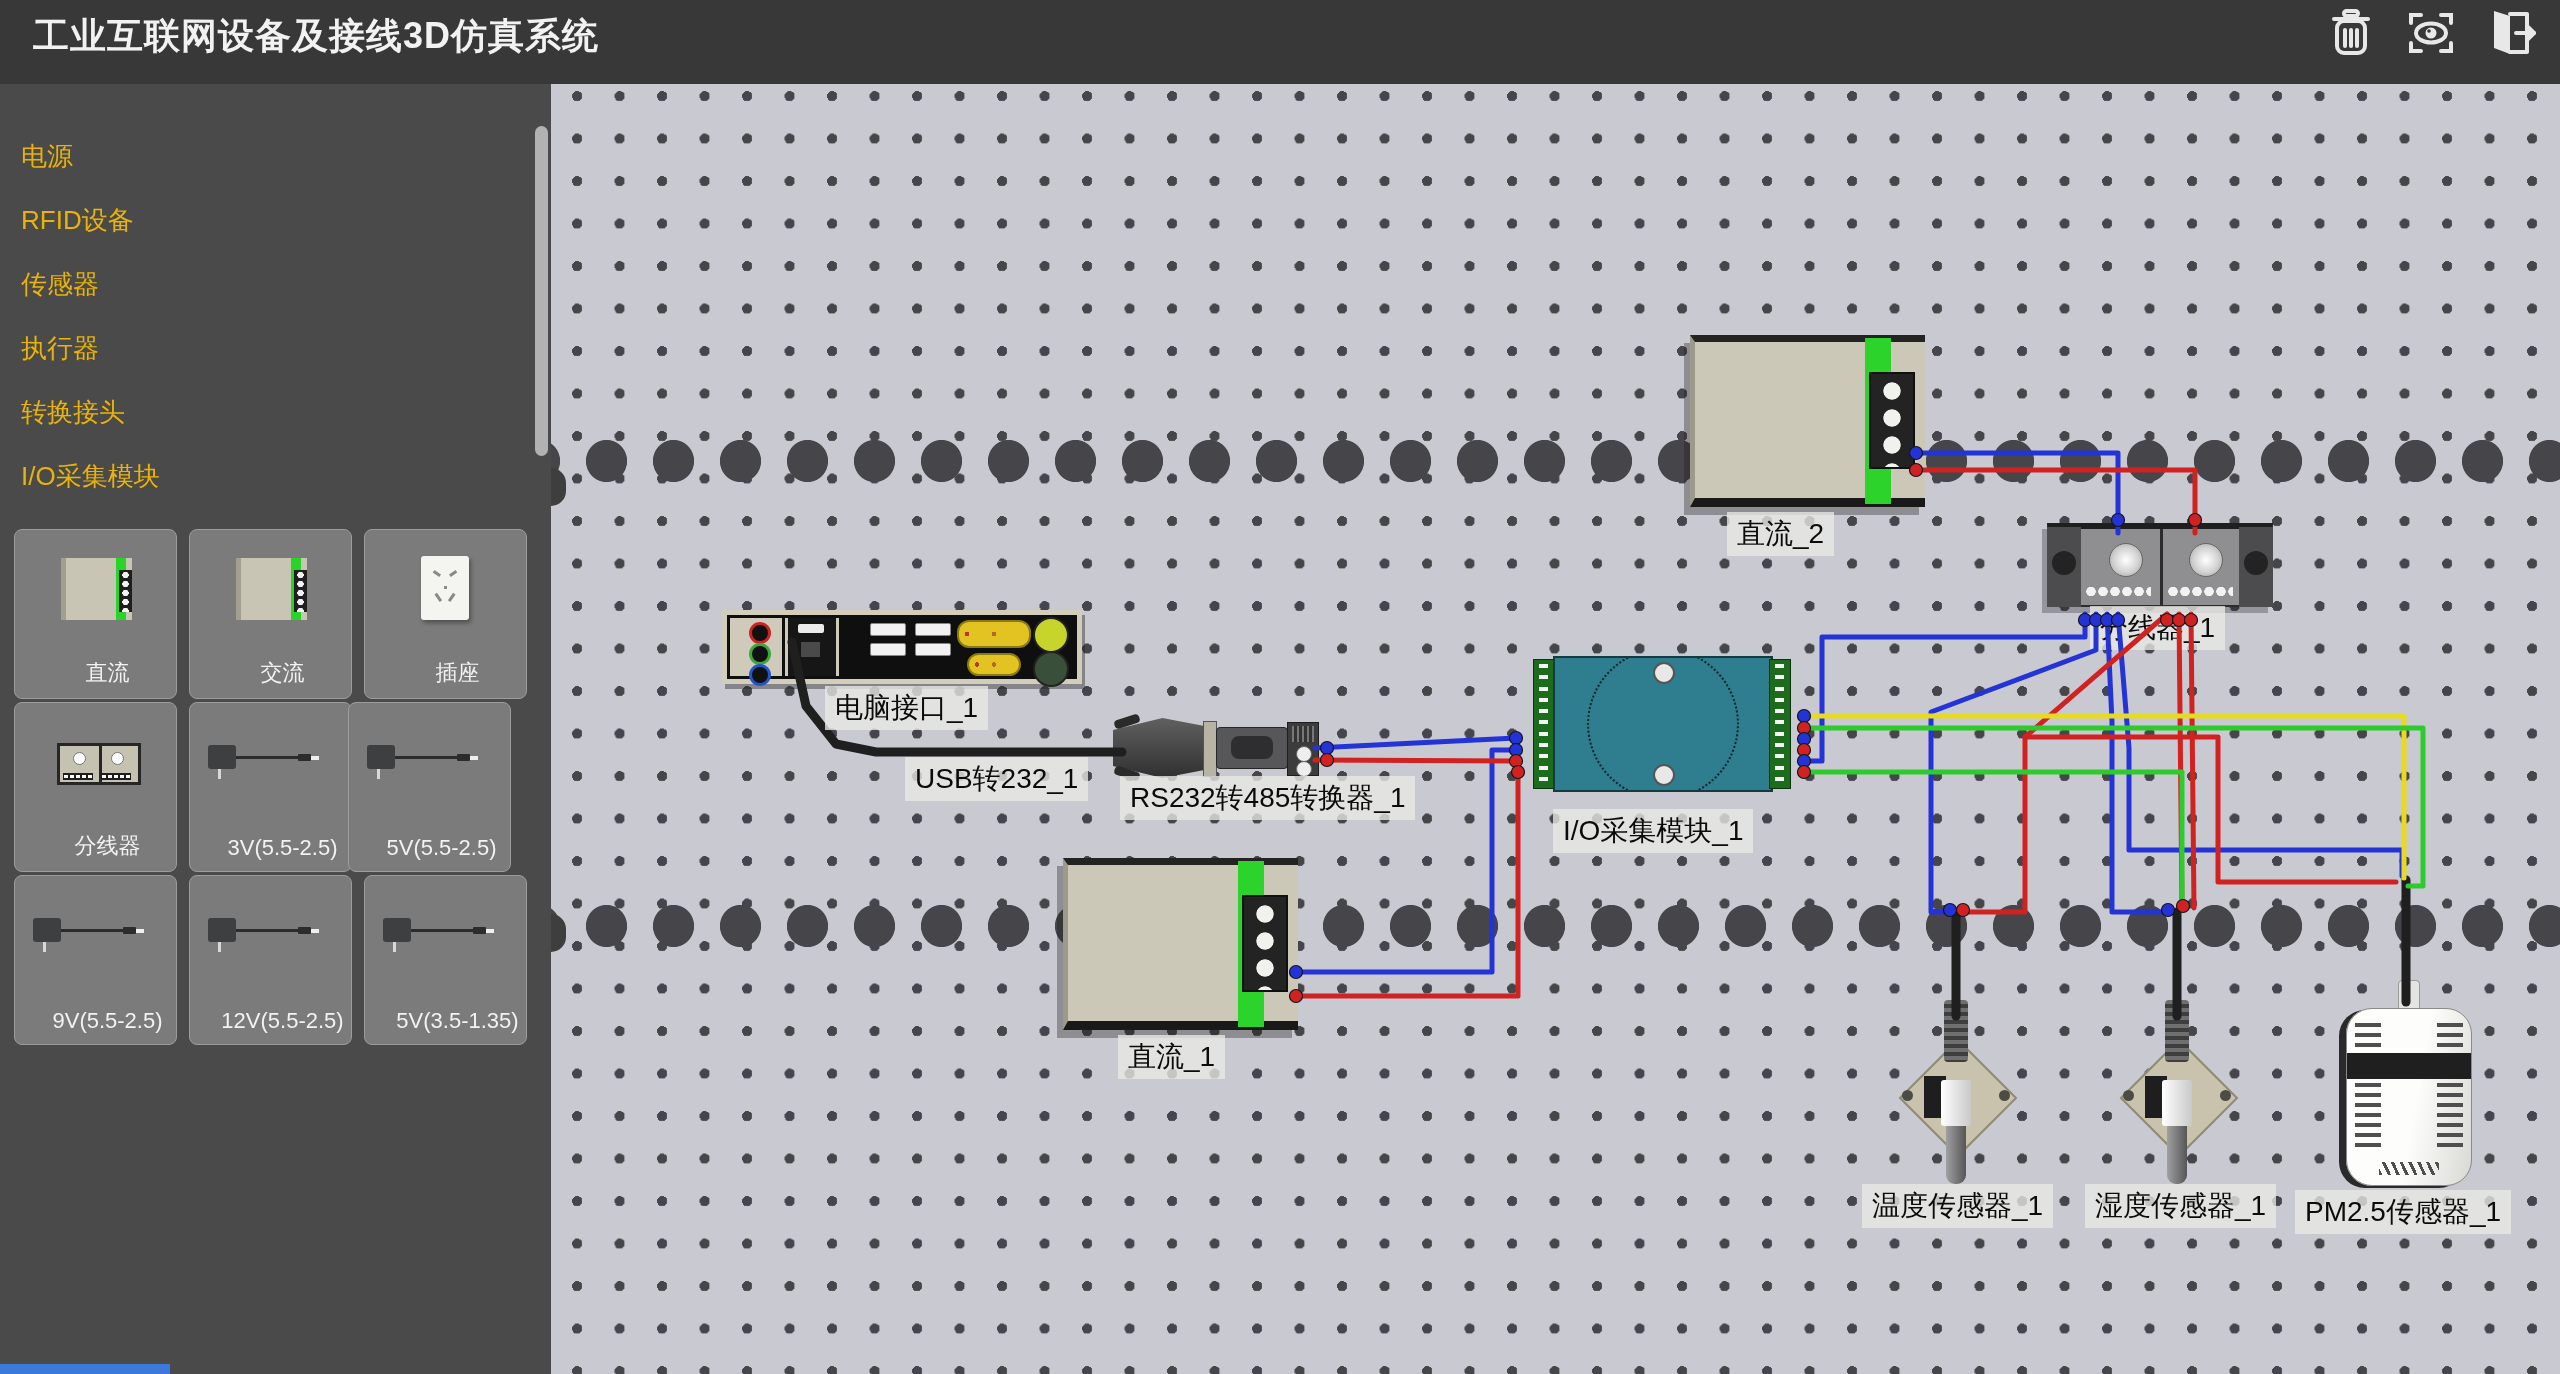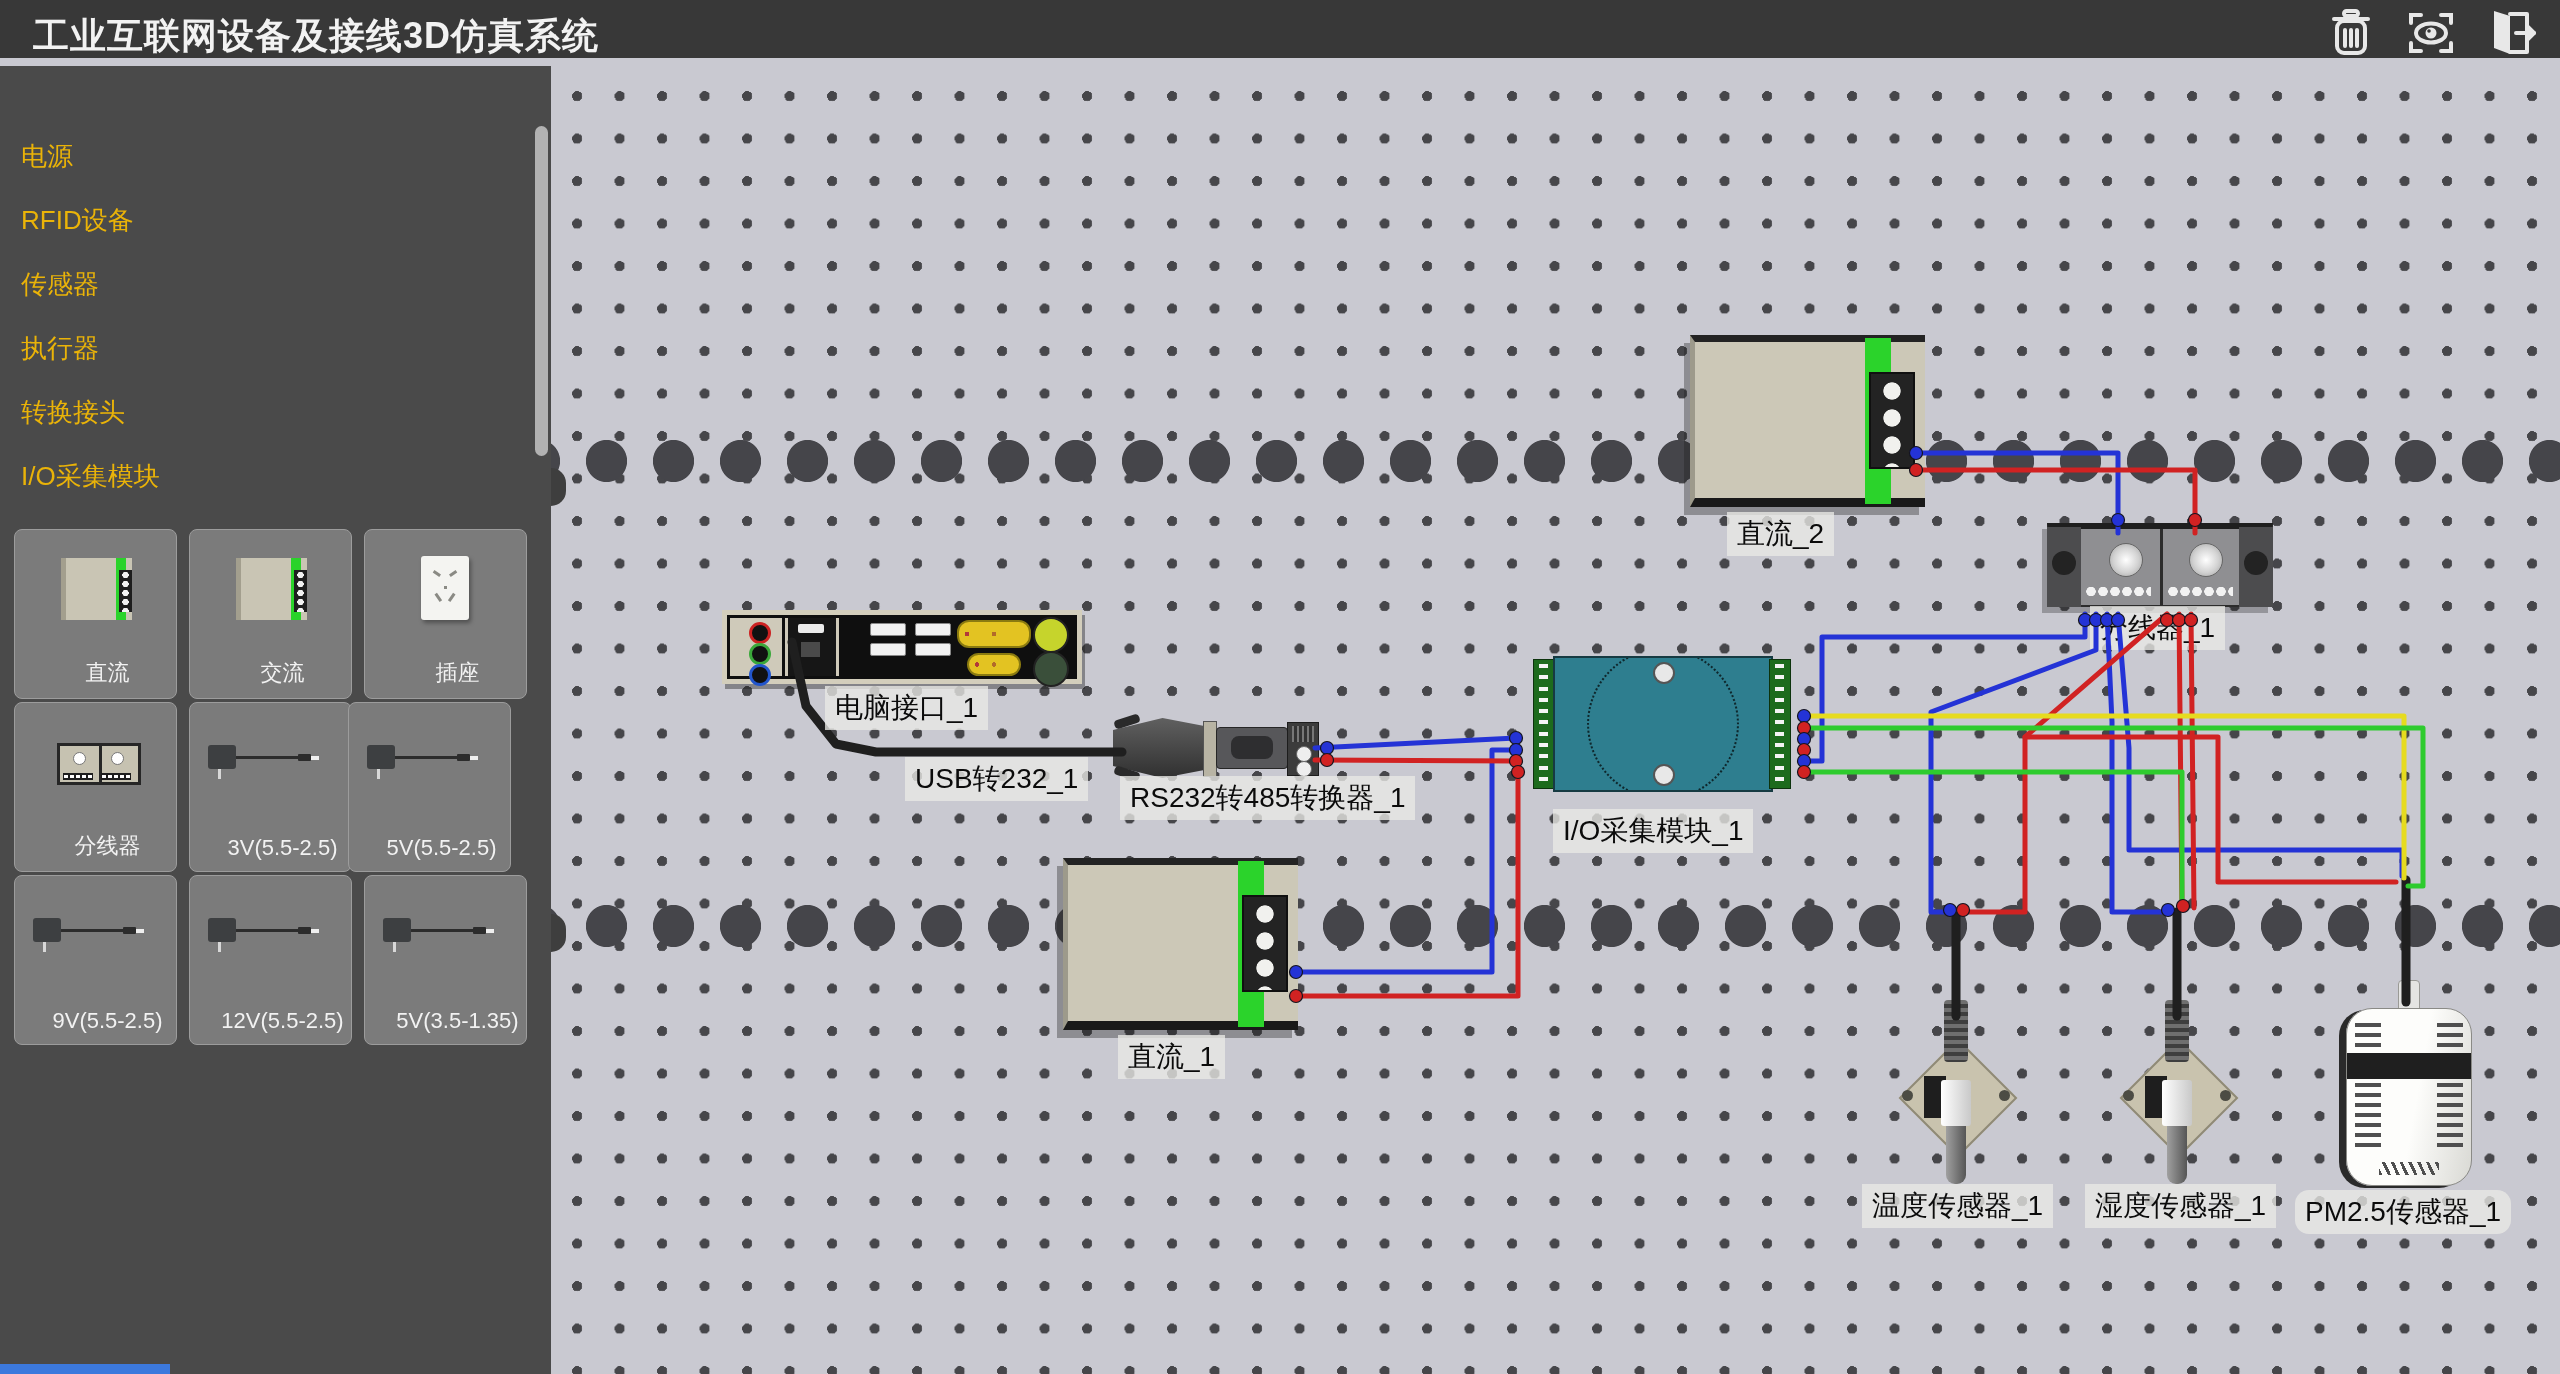--- a/index.html
+++ b/index.html
@@ -2,21 +2,21 @@
 <html><head>
 <meta charset="utf-8">
 <style>
   html,body{margin:0;padding:0;}
   body{
     width:2560px;height:1374px;position:relative;overflow:hidden;
     font-family:"Liberation Sans","DejaVu Sans",sans-serif;
     background:#c9c9d1;
   }
   
-  .topbar{position:absolute;left:0;top:0;width:2560px;height:58px;background:#383838;z-index:30;}
+  .topbar{position:absolute;left:0;top:0;width:2560px;height:84px;background:#383838;z-index:30;}
   .topbar .title{position:absolute;left:33px;top:12px;font-size:36px;font-weight:bold;color:#f2f2f2;letter-spacing:1px;}
   .topbar .icons{position:absolute;right:22px;top:6px;display:flex;gap:26px;}
   .topbar .icons svg{display:block;cursor:pointer;}
   
   .sidebar{position:absolute;left:0;top:66px;width:551px;bottom:0;background:#4a4a4a;z-index:20;}
   .tabstrip{position:absolute;left:0;top:0;width:100%;height:57px;background:#3c3c3c;border-bottom:1px solid #2e2e2e;}
   .tab{position:absolute;left:5px;top:8px;width:134px;height:50px;background:#4a4a4a;border:1px solid #5a5a5a;border-bottom:none;
        color:#e8e8e8;font-size:26px;display:flex;align-items:center;justify-content:center;cursor:pointer;}
   .hamburger{position:absolute;left:504px;top:19px;width:32px;height:27px;cursor:pointer;}
   .hamburger i{display:block;height:4px;background:#b9b9b9;margin-bottom:6px;border-radius:2px;}
@@ -388,21 +388,21 @@
 
   <div class="dev-label" style="left:1176px;top:446px;">直流_2</div>
   <div class="dev-label" style="left:274px;top:620px;">电脑接口_1</div>
   <div class="dev-label" style="left:354px;top:691px;">USB转232_1</div>
   <div class="dev-label" style="left:569px;top:710px;">RS232转485转换器_1</div>
   <div class="dev-label" style="left:1002px;top:724px;margin-top:19px;">I/O采集模块_1</div>
   <div class="dev-label" style="left:1539px;top:540px;z-index:12;">分线器_1</div>
   <div class="dev-label" style="left:567px;top:969px;">直流_1</div>
   <div class="dev-label" style="left:1311px;top:1118px;">温度传感器_1</div>
   <div class="dev-label" style="left:1534px;top:1118px;">湿度传感器_1</div>
-  <div class="dev-label" style="left:1744px;top:1124px;border-radius:14px;">PM2.5传感器_1</div>
+  <div class="dev-label" style="left:1744px;top:1124px;">PM2.5传感器_1</div>
 
   <svg id="wires" viewBox="551 66 2009 1308" preserveAspectRatio="none">
       <polyline points="792,642 806,706 836,744 876,752 1122,752" fill="none" stroke="#1f1f1f" stroke-width="9" stroke-linejoin="round" stroke-linecap="round"></polyline>
       <polyline points="1956,912 1956,1016" fill="none" stroke="#1f1f1f" stroke-width="9" stroke-linejoin="round" stroke-linecap="round"></polyline>
       <polyline points="2177,912 2177,1016" fill="none" stroke="#1f1f1f" stroke-width="9" stroke-linejoin="round" stroke-linecap="round"></polyline>
       <polyline points="2406,880 2406,1002" fill="none" stroke="#1f1f1f" stroke-width="9" stroke-linejoin="round" stroke-linecap="round"></polyline>
       <polyline points="1916,453 2118,453 2118,533" fill="none" stroke="#2433d6" stroke-width="5" stroke-linejoin="round" stroke-linecap="round"></polyline>
       <polyline points="1296,972 1492,972 1492,750 1516,750" fill="none" stroke="#2433d6" stroke-width="5" stroke-linejoin="round" stroke-linecap="round"></polyline>
       <polyline points="1315,748 1516,738" fill="none" stroke="#2433d6" stroke-width="5" stroke-linejoin="round" stroke-linecap="round"></polyline>
       <polyline points="2085,614 2085,637 1822,637 1822,761 1804,761" fill="none" stroke="#2433d6" stroke-width="5" stroke-linejoin="round" stroke-linecap="round"></polyline>

